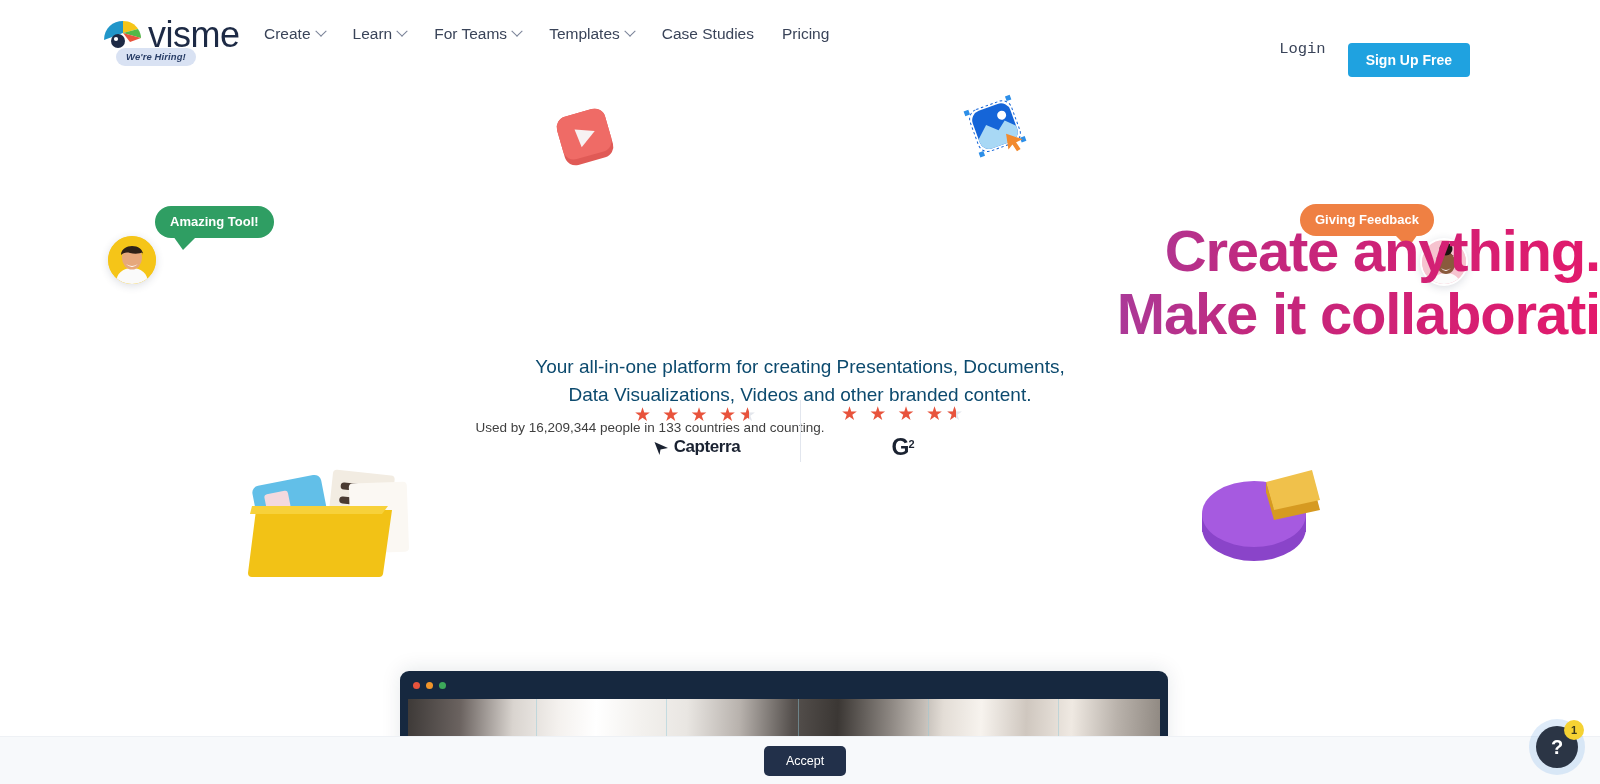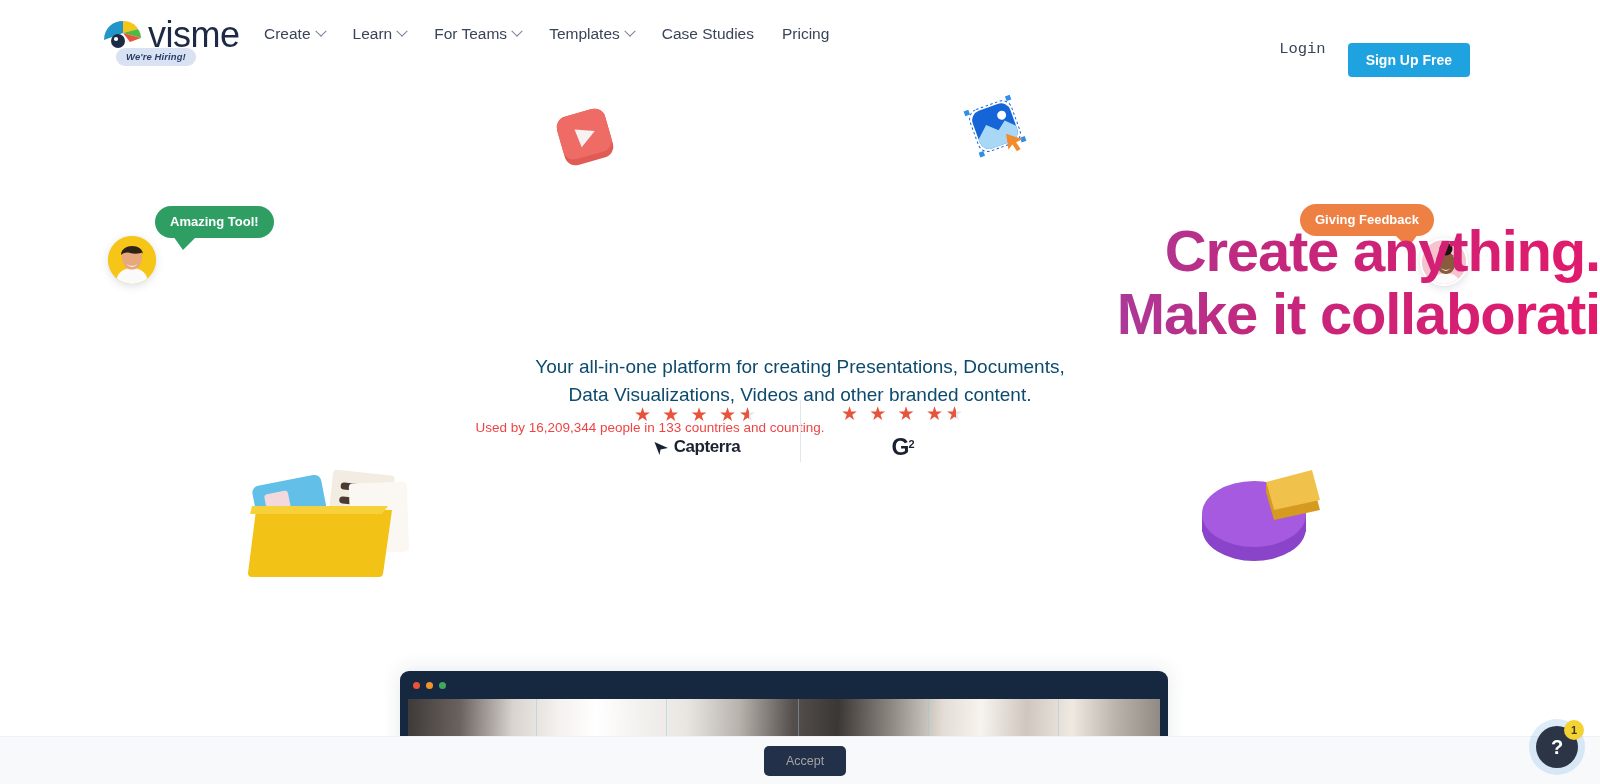--- a/index.html
+++ b/index.html
@@ -53,21 +53,21 @@
     -webkit-background-clip: text; background-clip: text; color: transparent;
     white-space: nowrap;
   }
   .headline .l2 { display:block; }
   .subtitle {
     position: absolute; top: 283px; left: 0; width: 1600px; text-align: center;
     font-size: 19px; color: #0c4a6e; line-height: 1.45;
   }
   .usedby {
     position: absolute; top: 350px; left: 0; width: 1300px; text-align: center;
-    font-size: 13.5px; color: #ef4444;
+    font-size: 13.5px; color: #404040;
   }
 
   
   .ratings {
     position: absolute; top: 400px; left: 0; width: 1600px;
     display: flex; justify-content: center; align-items: center;
   }
   .rating-card { width: 136px; text-align: center; }
   .rating-sep { width: 1px; height: 62px; background: #e2e6ee; margin: 0 35px; }
   .stars { font-size: 19px; letter-spacing: 3px; color: #e8533c; line-height: 1; margin-bottom: 13px; }
@@ -135,21 +135,21 @@
 
   
   .cookiebar {
     position: absolute; left: 0; bottom: 0; width: 1600px; height: 48px;
     background: #f7f9fb; display: flex; align-items: center; justify-content: center;
     gap: 28px; z-index: 60; border-top: 1px solid #eef1f5;
   }
   .cookie-text { font-size: 11.5px; color: #5b6舒; color: #5b6475; }
   .cookie-link { color: #1fa2e0; text-decoration: underline; }
   .accept-btn {
-    background: #22304a; color: #a3a3a3; font-size: 12.5px; padding: 8px 22px;
+    background: #22304a; color: #ffffff; font-size: 12.5px; padding: 8px 22px;
     border-radius: 5px; cursor: pointer; font-weight: 400; margin-left: 10px;
   }
 
   
   .help-wrap { position: absolute; right: 22px; bottom: 16px; z-index: 70; }
   .help-btn {
     width: 42px; height: 42px; border-radius: 50%; background: #2b3545;
     color: #fff; display: flex; align-items: center; justify-content: center;
     font-size: 20px; font-weight: bold; cursor: pointer;
     box-shadow: 0 0 0 7px rgba(145,190,235,.30);

